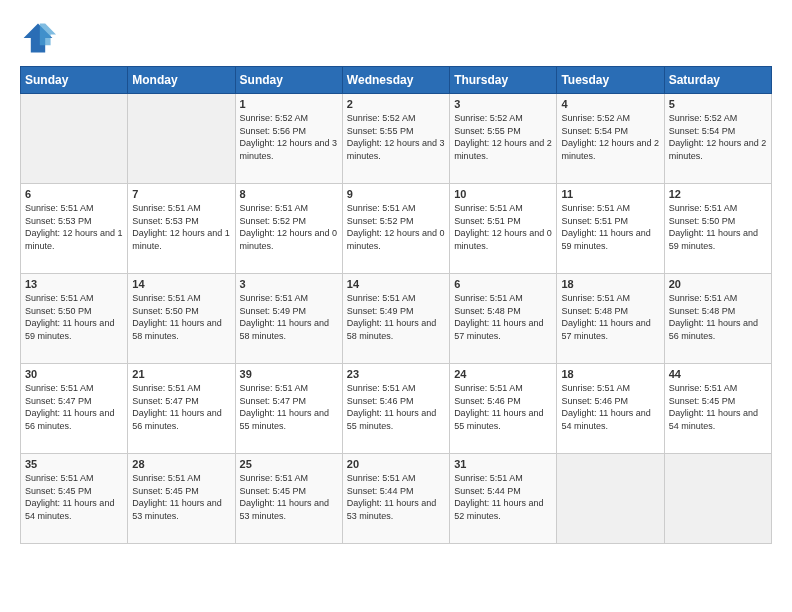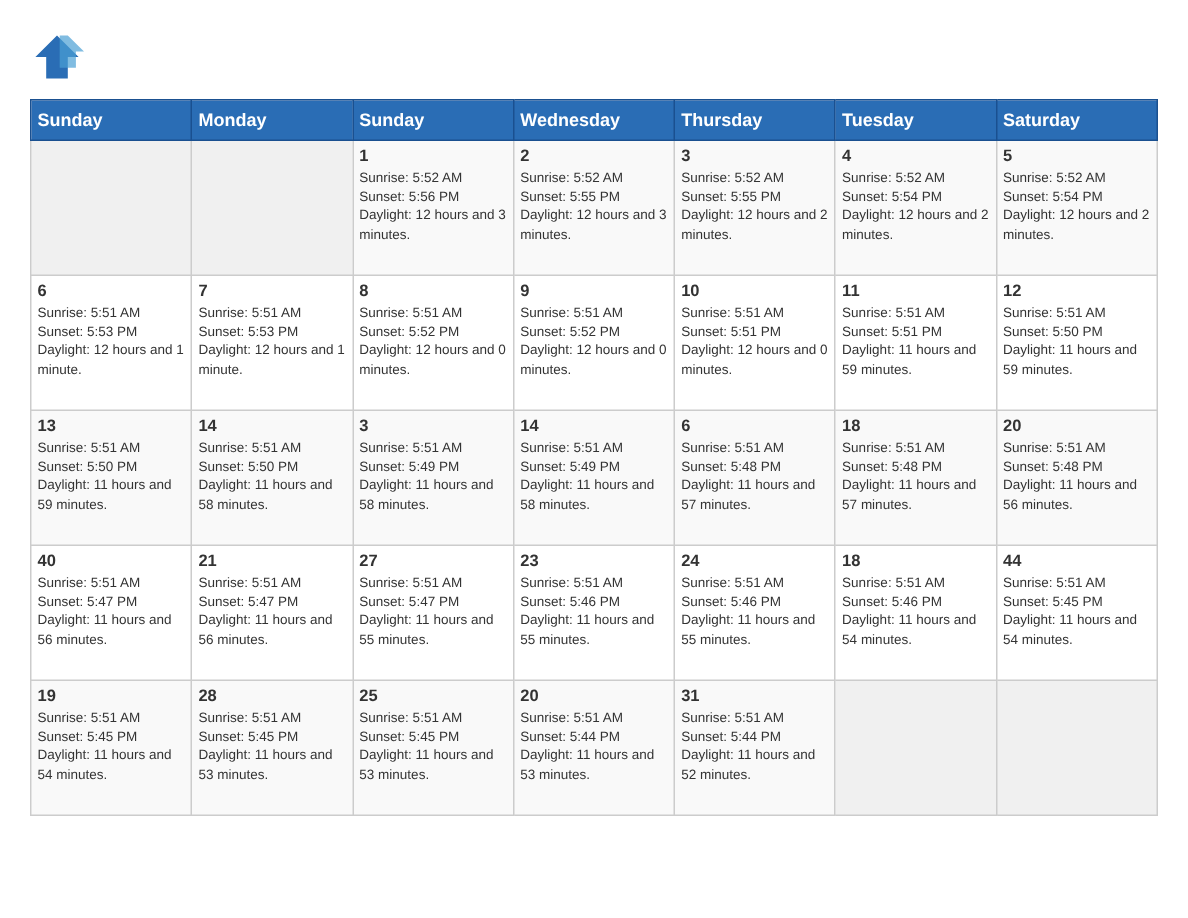--- a/index.html
+++ b/index.html
@@ -253,35 +253,35 @@
         <td>
           <span class="day-num">20</span>
           <div class="day-info">Sunrise: 5:51 AM
 Sunset: 5:48 PM
 Daylight: 11 hours
 and 56 minutes.</div>
         </td>
       </tr>
       <tr>
         <td>
-          <span class="day-num">40</span>
+          <span class="day-num">30</span>
           <div class="day-info">Sunrise: 5:51 AM
 Sunset: 5:47 PM
 Daylight: 11 hours
 and 56 minutes.</div>
         </td>
         <td>
           <span class="day-num">21</span>
           <div class="day-info">Sunrise: 5:51 AM
 Sunset: 5:47 PM
 Daylight: 11 hours
 and 56 minutes.</div>
         </td>
         <td>
-          <span class="day-num">27</span>
+          <span class="day-num">39</span>
           <div class="day-info">Sunrise: 5:51 AM
 Sunset: 5:47 PM
 Daylight: 11 hours
 and 55 minutes.</div>
         </td>
         <td>
           <span class="day-num">23</span>
           <div class="day-info">Sunrise: 5:51 AM
 Sunset: 5:46 PM
 Daylight: 11 hours
@@ -304,21 +304,21 @@
         <td>
           <span class="day-num">44</span>
           <div class="day-info">Sunrise: 5:51 AM
 Sunset: 5:45 PM
 Daylight: 11 hours
 and 54 minutes.</div>
         </td>
       </tr>
       <tr>
         <td>
-          <span class="day-num">19</span>
+          <span class="day-num">35</span>
           <div class="day-info">Sunrise: 5:51 AM
 Sunset: 5:45 PM
 Daylight: 11 hours
 and 54 minutes.</div>
         </td>
         <td>
           <span class="day-num">28</span>
           <div class="day-info">Sunrise: 5:51 AM
 Sunset: 5:45 PM
 Daylight: 11 hours

